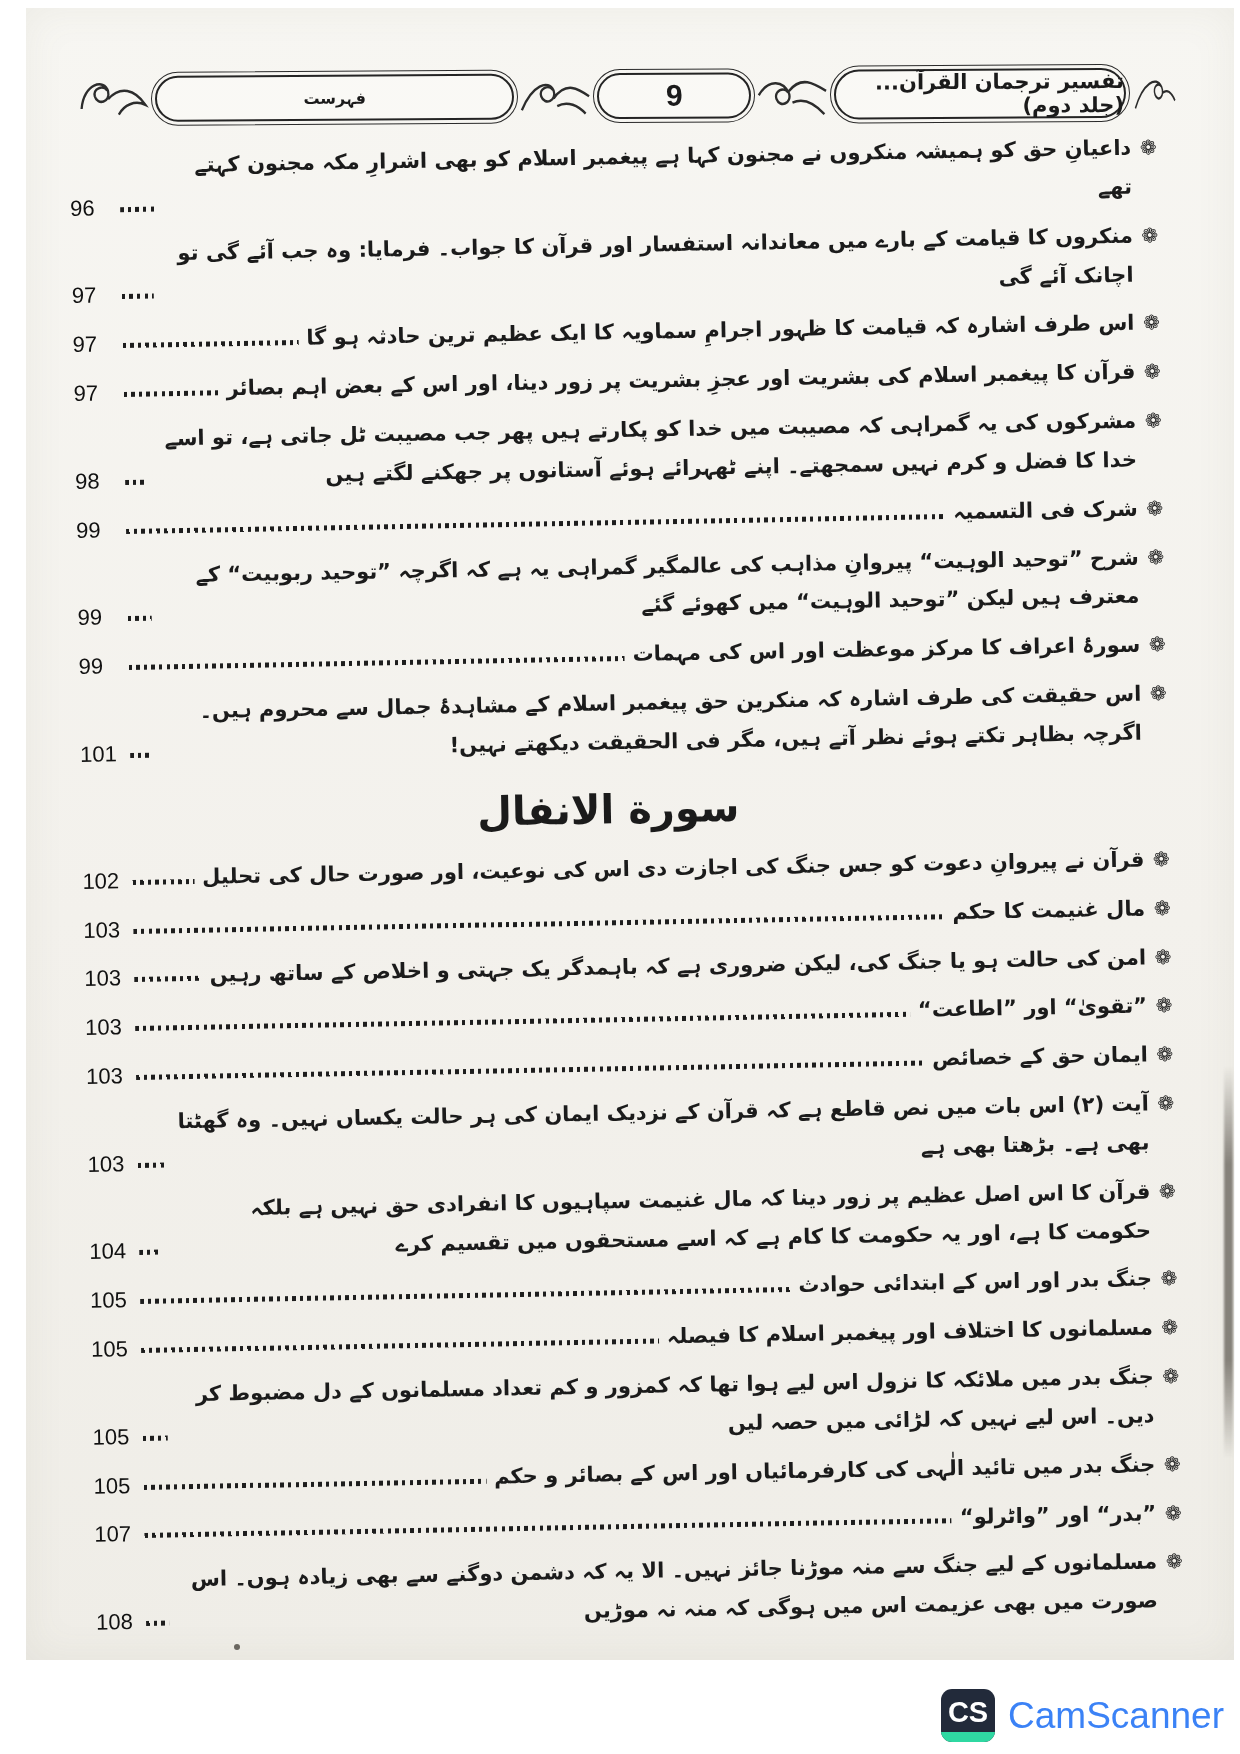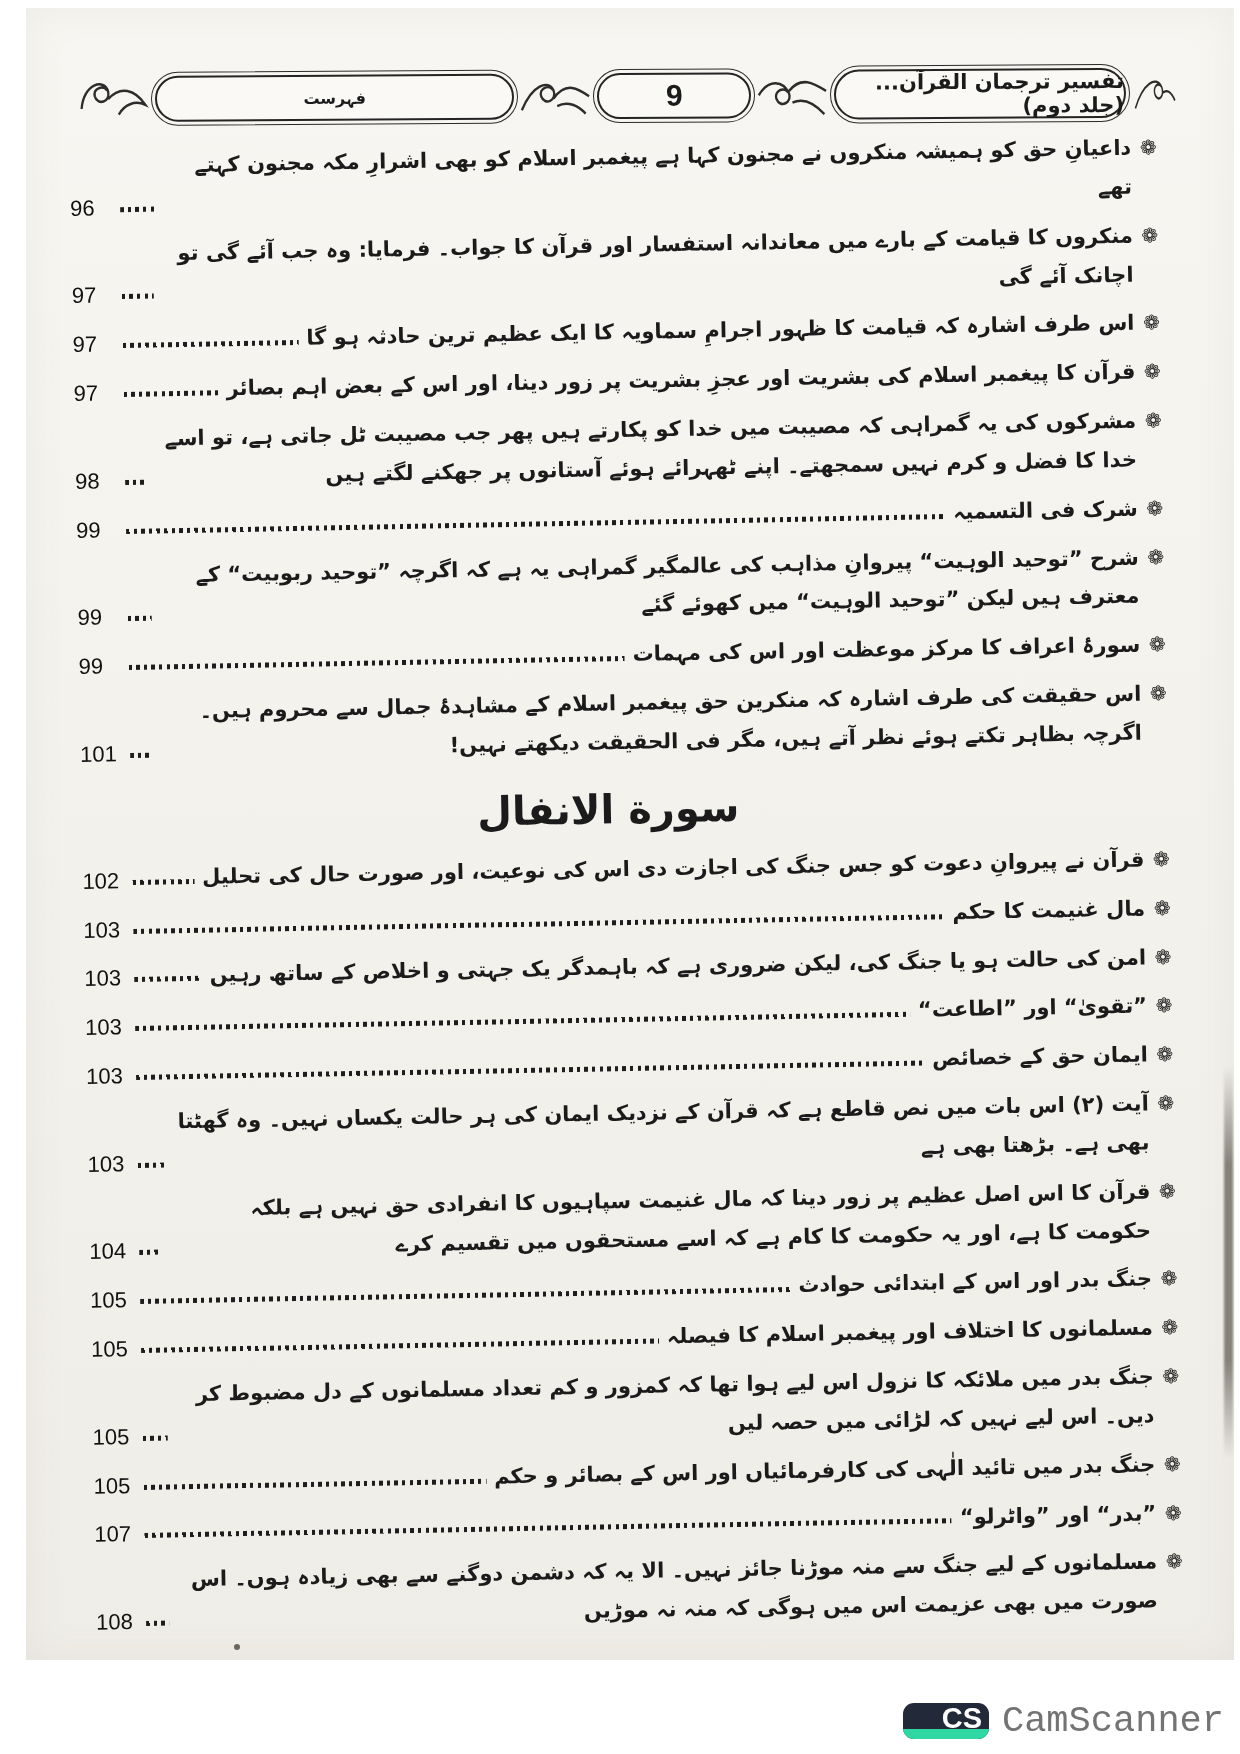--- a/index.html
+++ b/index.html
@@ -41,25 +41,25 @@
                  direction:rtl;letter-spacing:1px;}
 
   
   .smudge{position:absolute;right:1px;top:1058px;width:9px;height:392px;
           background:linear-gradient(180deg,transparent,rgba(50,44,36,.55) 25% 75%,transparent);
           filter:blur(1.2px);}
   .speck{position:absolute;left:208px;top:1636px;width:6px;height:6px;border-radius:50%;background:#4a463f;opacity:.8;}
 
   
   .footer{position:absolute;right:16px;bottom:12px;display:flex;align-items:center;gap:13px;background:#fff;}
-  .cs-badge{position:relative;width:54px;height:36px;background:#222a3a;border-radius:11px;
-            display:flex;align-items:center;justify-content:center;overflow:hidden;padding-left:32px;}
+  .cs-badge{position:relative;width:54px;height:53px;background:#222a3a;border-radius:11px;
+            display:flex;align-items:center;justify-content:center;overflow:hidden;}
   .cs-badge .cs-text{color:#fff;font-family:"Liberation Sans",sans-serif;font-weight:bold;font-size:29px;margin-top:-6px;}
   .cs-badge .cs-strip{position:absolute;left:0;right:0;bottom:0;height:10px;background:#2fd8a2;}
-  .brand{font-family:Liberation Mono, monospace;font-size:37px;color:#737373;}
+  .brand{font-family:Liberation Sans, sans-serif;font-size:37px;color:#3b82f6;}
 </style>
 </head>
 <body>
 
 <div class="sheet">
   <div class="paper">
     <div class="paper-inner">
 
       <header class="header-band">
         <div class="flourish">

